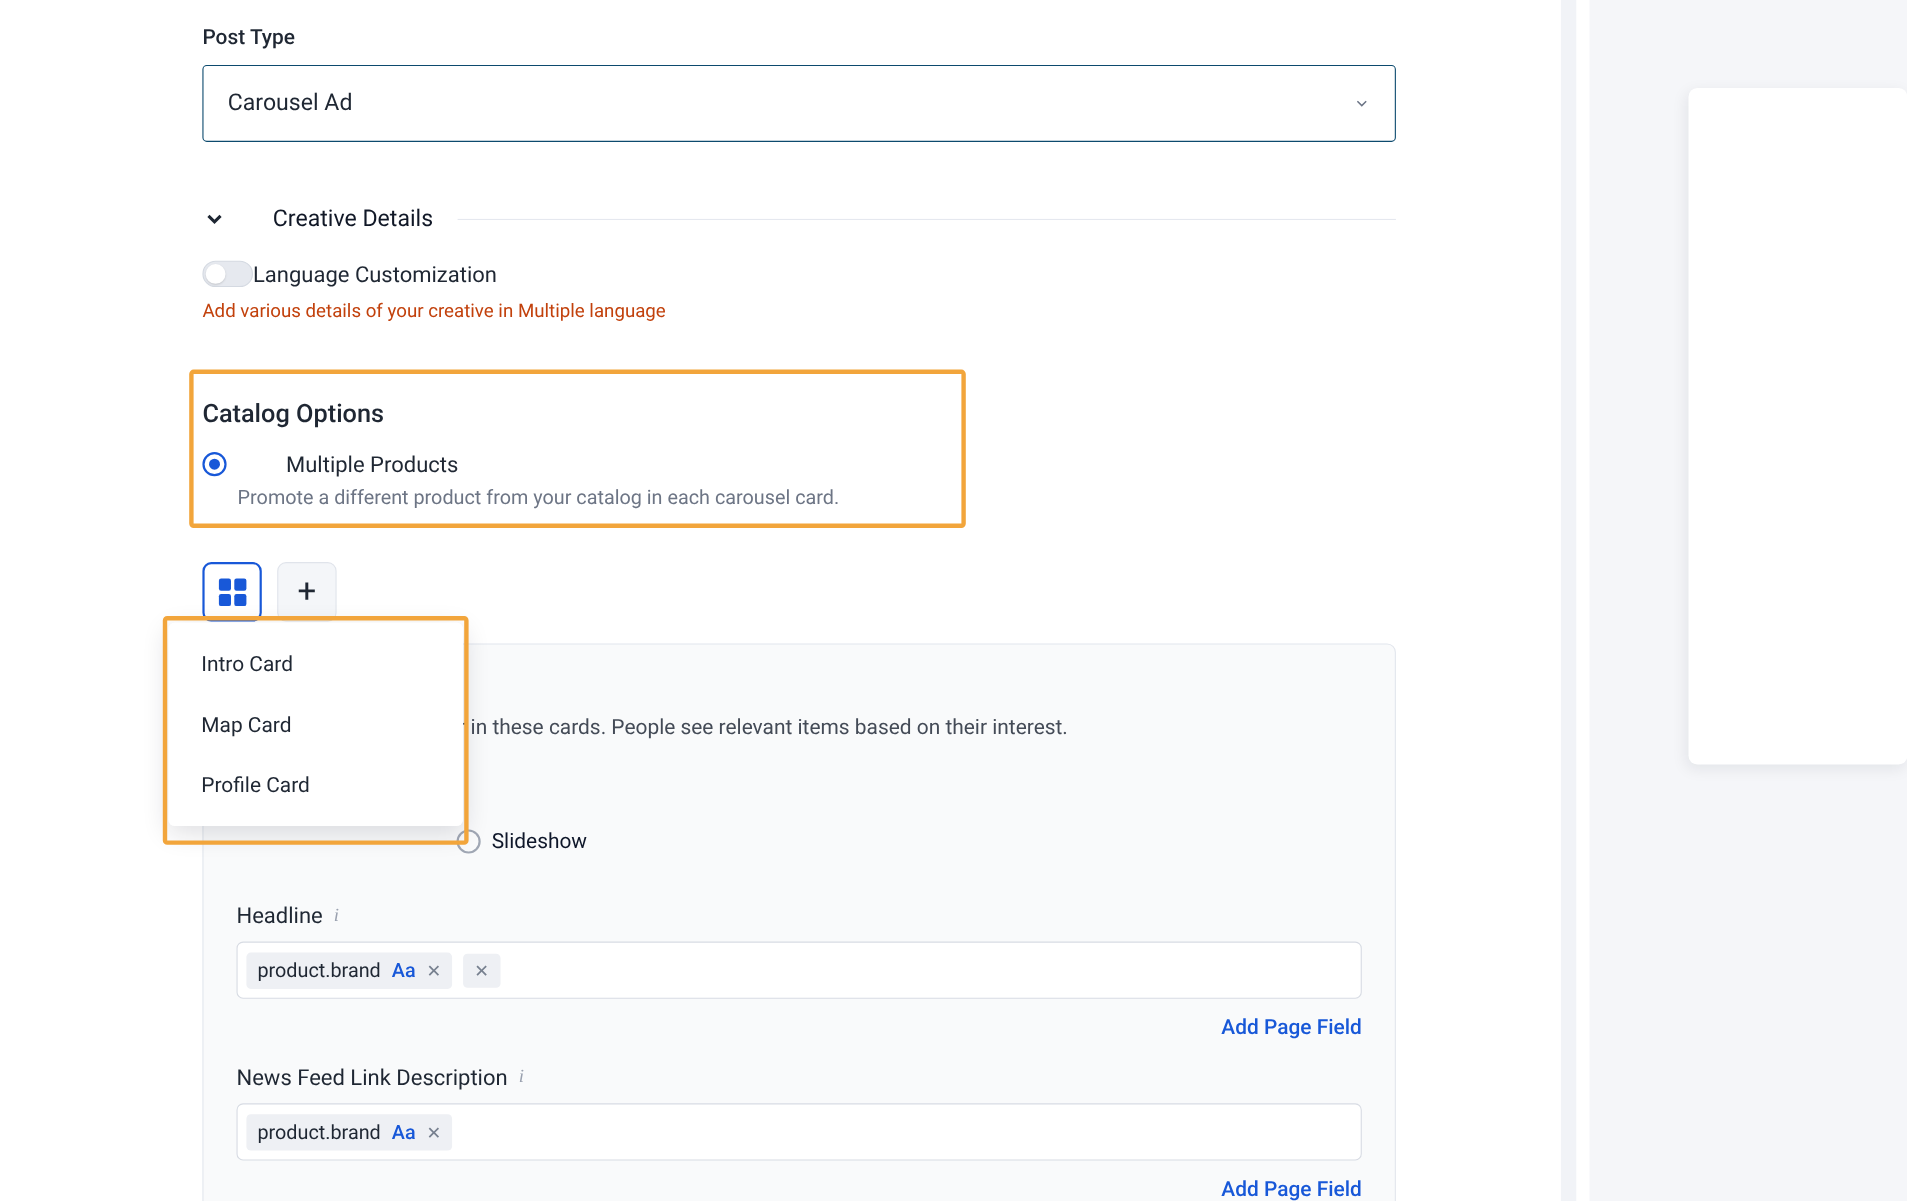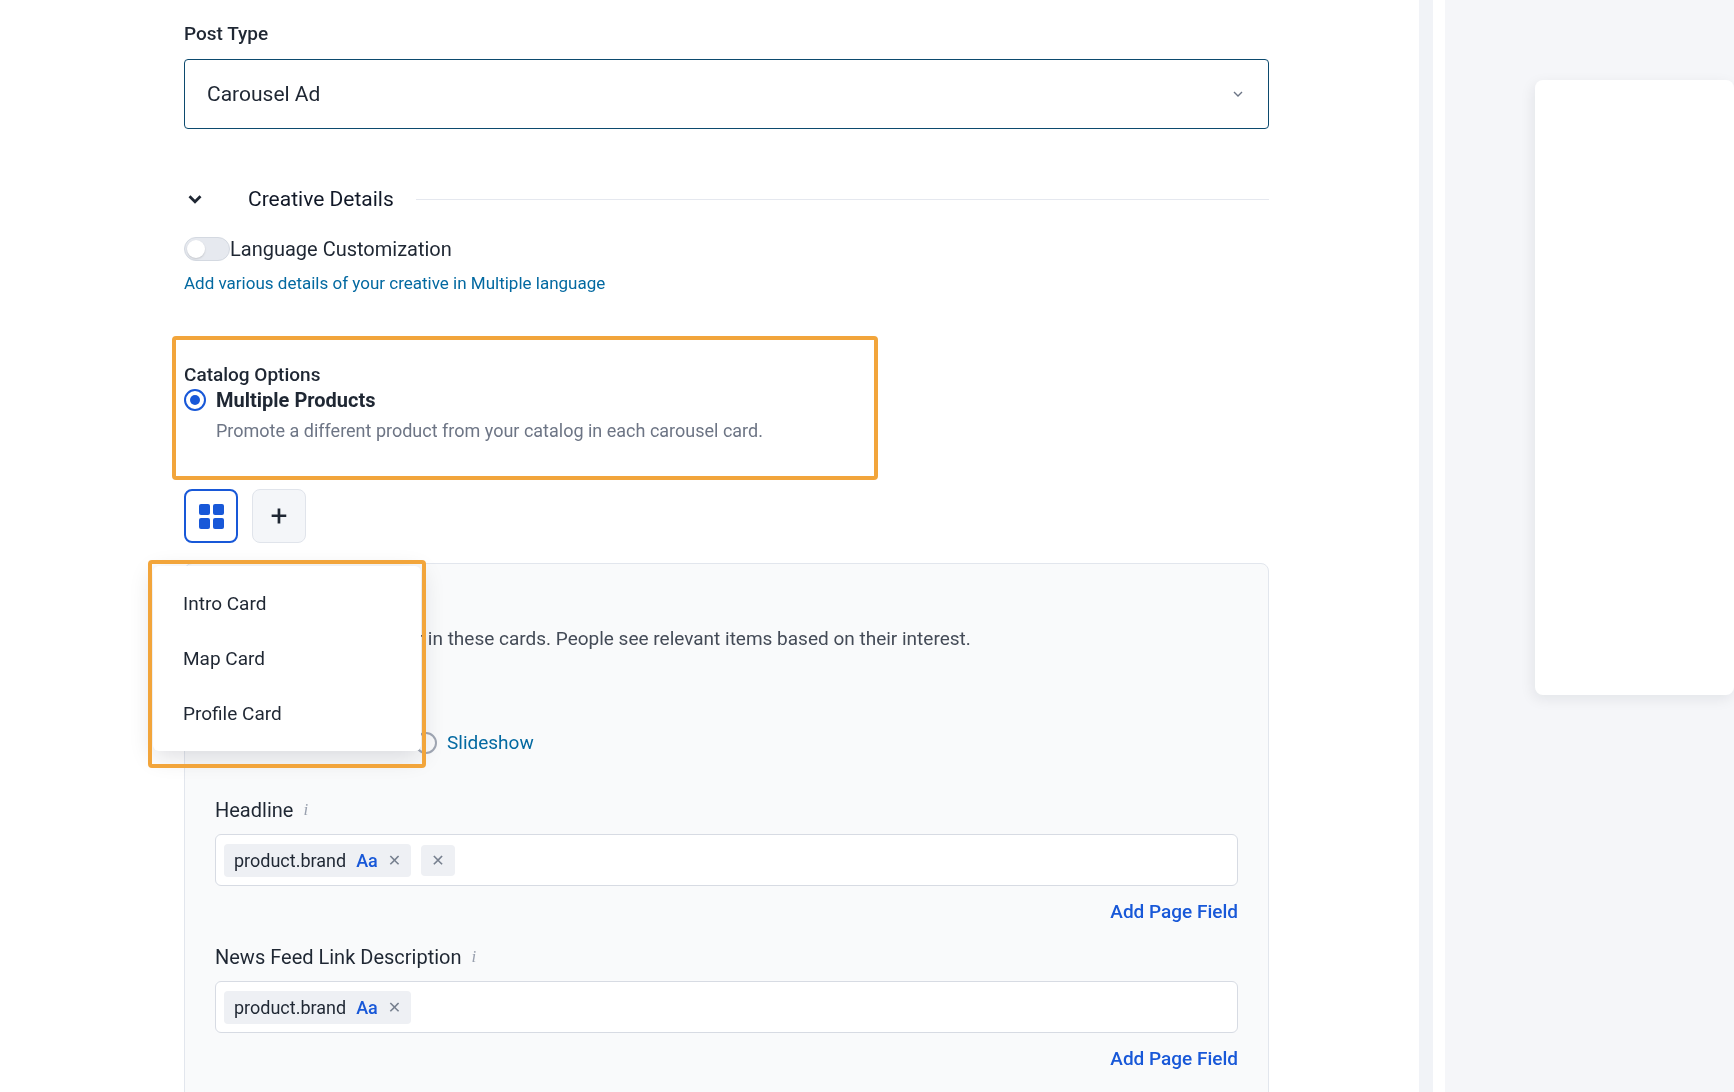--- a/index.html
+++ b/index.html
@@ -91,62 +91,63 @@
     background: #ffffff;
     border-radius: 50%;
     box-shadow: 0 1px 2px rgba(0,0,0,0.15);
   }
   .toggle-label {
     font-size: 20px;
     color: #1f2733;
   }
   .toggle-hint {
     font-size: 17px;
-    color: #0369a1;
+    color: #c2410c;
     margin-top: 12px;
   }
   
   .catalog-highlight {
     position: absolute;
     left: 172px; top: 336px;
     width: 706px;
     height: 144px;
     border: 4px solid #f2a53b;
     border-radius: 4px;
     pointer-events: none;
   }
   .catalog-options {
     margin-top: 70px;
   }
   .catalog-title {
-    font-size: 19px;
+    font-size: 23px;
     font-weight: 500;
     color: #1f2733;
-    margin-bottom: 2px;
+    margin-bottom: 20px;
   }
   .radio-row {
     display: flex;
     align-items: center;
     gap: 10px;
   }
   .radio-outer {
     width: 22px; height: 22px;
     border: 2px solid #1858d8;
     border-radius: 50%;
     display: flex; align-items: center; justify-content: center;
   }
   .radio-inner {
     width: 10px; height: 10px;
     border-radius: 50%;
     background: #1858d8;
   }
   .radio-label {
     font-size: 20px;
     color: #1f2733;
-    font-weight: 700;
+    font-weight: 400;
+    margin-left: 44px;
   }
   .radio-desc {
     margin-left: 32px;
     margin-top: 8px;
     font-size: 18px;
     color: #6d7585;
   }
   
   .card-btn-row {
     display: flex;
@@ -241,21 +242,21 @@
     margin-bottom: 30px;
   }
   .radio-open {
     width: 22px; height: 22px;
     border: 2px solid #a0a7b4;
     border-radius: 50%;
   }
   .radio-option {
     display: flex; align-items: center; gap: 10px;
     font-size: 19px;
-    color: #0369a1;
+    color: #0f172a;
   }
   
   .field-group { margin-top: 44px; }
   .field-label-row {
     display: flex; align-items: center; gap: 10px;
     margin-bottom: 12px;
   }
   .field-label {
     font-size: 20px;
     color: #1f2733;

